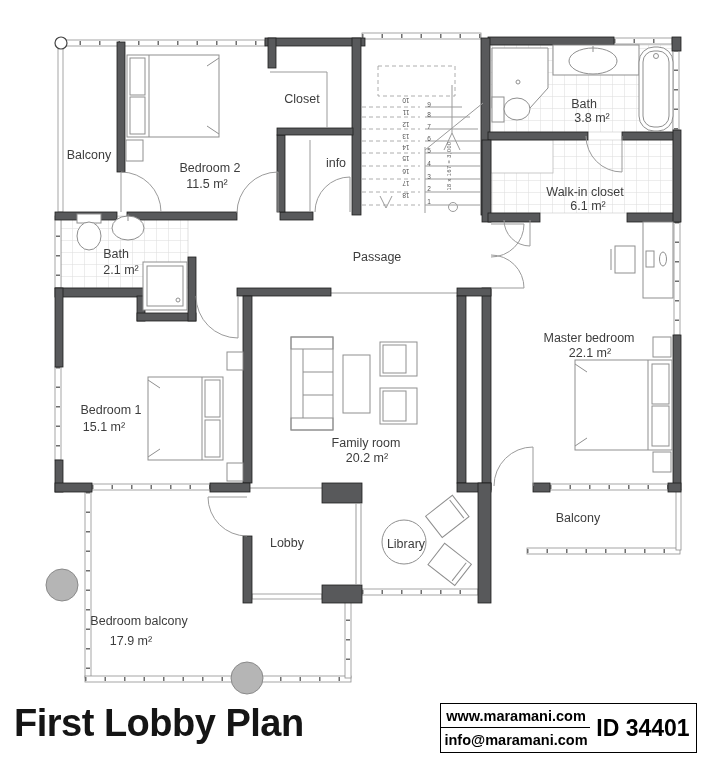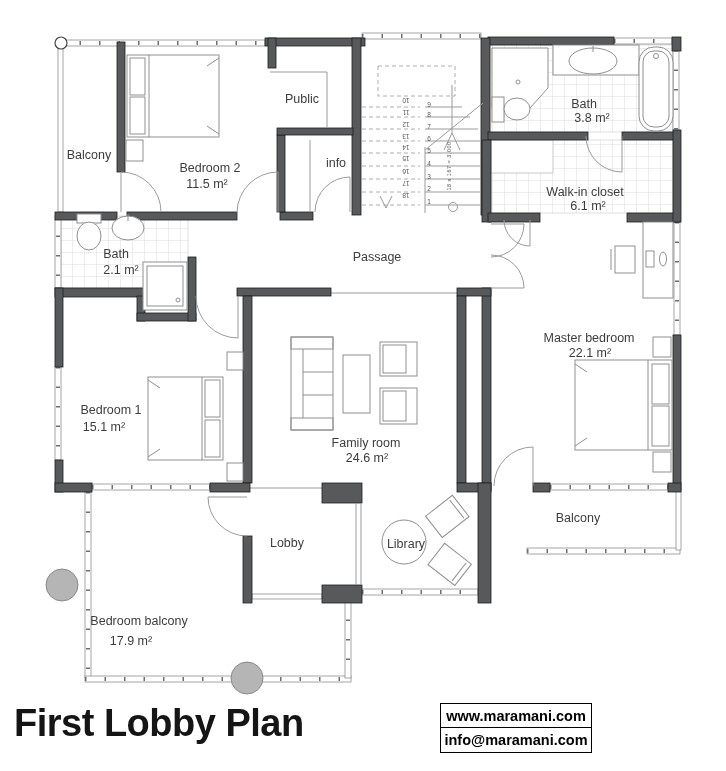--- a/index.html
+++ b/index.html
@@ -305,33 +305,33 @@
         <rect class="f" x="433" y="551" width="34" height="27"></rect>
         <line class="fl" x1="462" y1="553" x2="462" y2="576"></line>
       </g>
     </g>
   </svg>
 
   <div>
     <span class="lbl" style="left:89px;top:155px">Balcony</span>
     <span class="lbl" style="left:210px;top:168px">Bedroom 2</span>
     <span class="lbl" style="left:207px;top:184px">11.5 m²</span>
-    <span class="lbl" style="left:302px;top:99px">Public</span>
+    <span class="lbl" style="left:302px;top:99px">Closet</span>
     <span class="lbl" style="left:336px;top:163px">info</span>
     <span class="lbl" style="left:584px;top:104px">Bath</span>
     <span class="lbl" style="left:592px;top:118px">3.8 m²</span>
     <span class="lbl" style="left:585px;top:192px">Walk-in closet</span>
     <span class="lbl" style="left:588px;top:206px">6.1 m²</span>
     <span class="lbl" style="left:116px;top:254px">Bath</span>
     <span class="lbl" style="left:121px;top:270px">2.1 m²</span>
     <span class="lbl" style="left:377px;top:257px">Passage</span>
     <span class="lbl" style="left:111px;top:410px">Bedroom 1</span>
     <span class="lbl" style="left:104px;top:427px">15.1 m²</span>
     <span class="lbl" style="left:366px;top:443px">Family room</span>
-    <span class="lbl" style="left:367px;top:458px">24.6 m²</span>
+    <span class="lbl" style="left:367px;top:458px">20.2 m²</span>
     <span class="lbl" style="left:589px;top:338px">Master bedroom</span>
     <span class="lbl" style="left:590px;top:353px">22.1 m²</span>
     <span class="lbl" style="left:578px;top:518px">Balcony</span>
     <span class="lbl" style="left:287px;top:543px">Lobby</span>
     <span class="lbl" style="left:406px;top:544px">Library</span>
     <span class="lbl" style="left:139px;top:621px">Bedroom balcony</span>
     <span class="lbl" style="left:131px;top:641px">17.9 m²</span>
   </div>
 
   <div>
@@ -354,14 +354,15 @@
     <span class="sn flip" style="left:406px;top:183px">17</span>
     <span class="sn flip" style="left:406px;top:195px">18</span>
     <span class="stairnote" style="left:449px;top:166px">18 x 167 = 3,000</span>
   </div>
 
   <div class="title">First Lobby Plan</div>
   <div class="contact">
     <div class="row">www.maramani.com</div>
     <div class="row">info@maramani.com</div>
   </div>
+  <div class="idbox">ID 34401</div>
 
 </div>
 
 </body></html>

